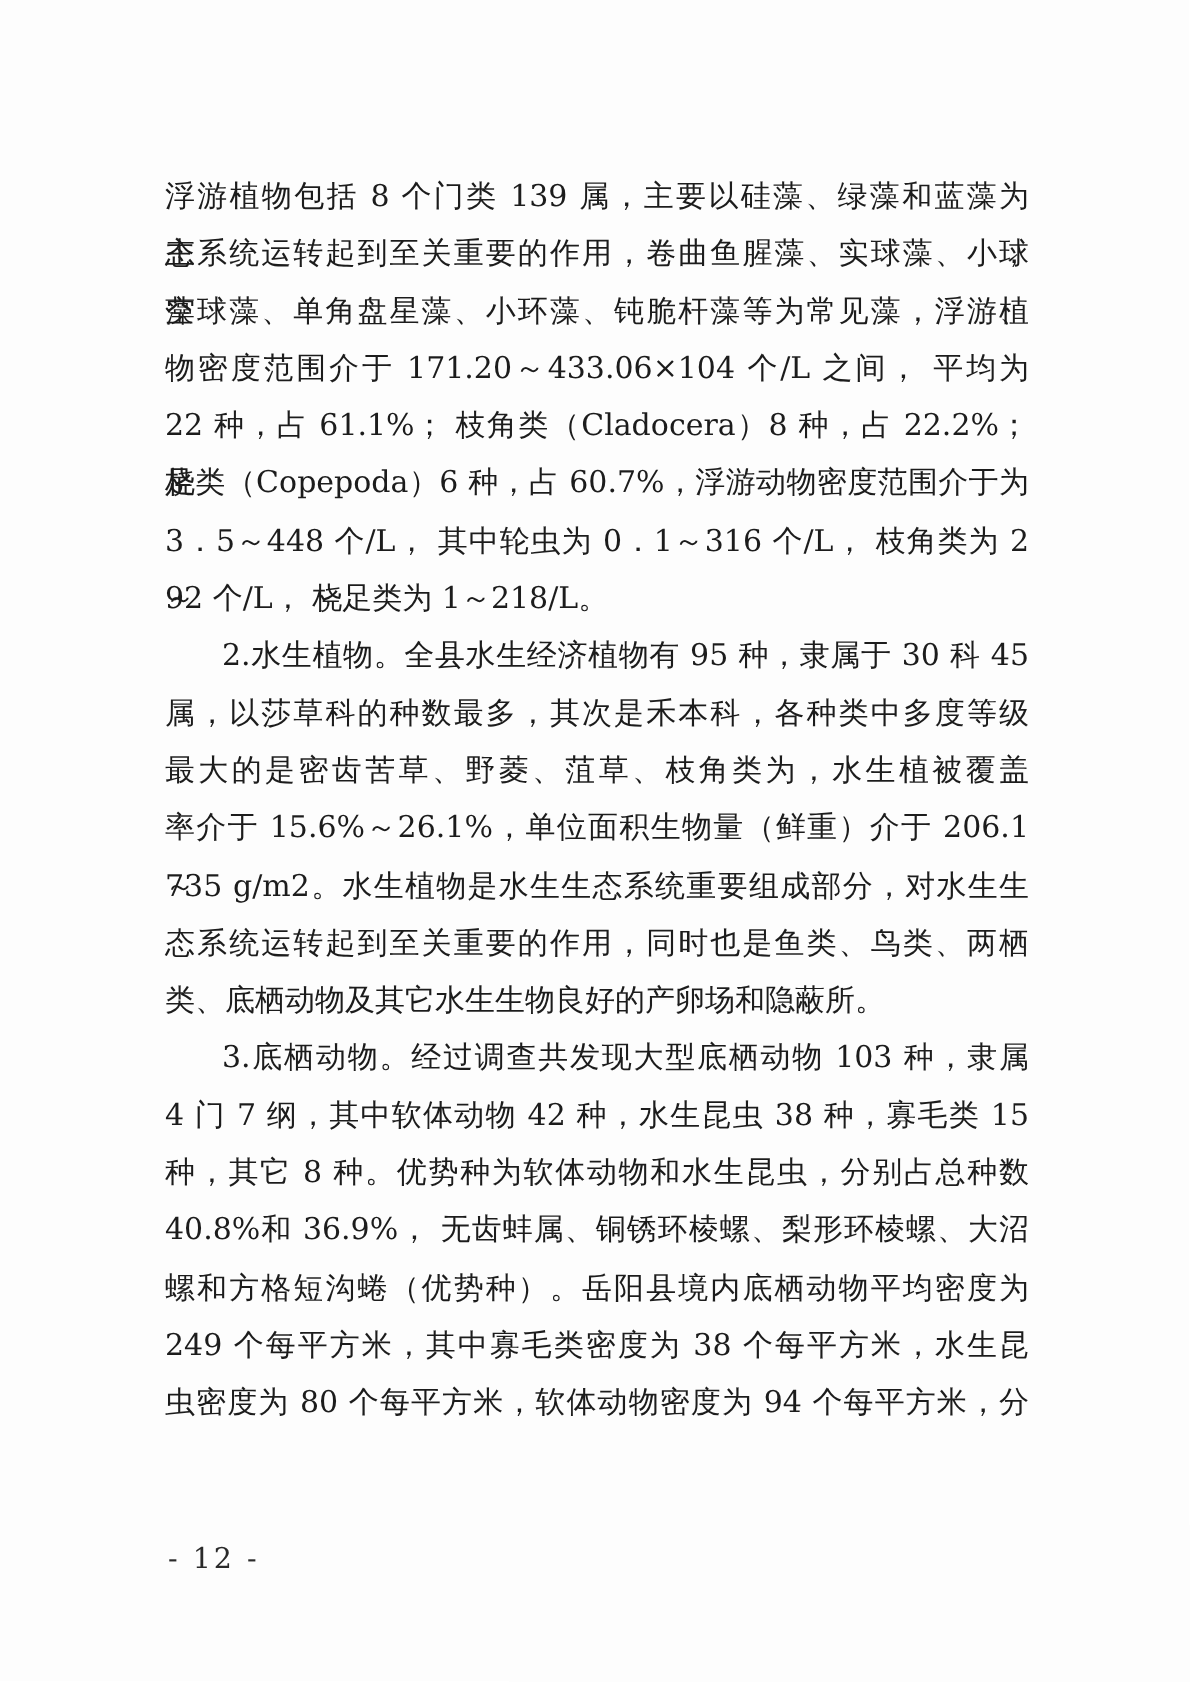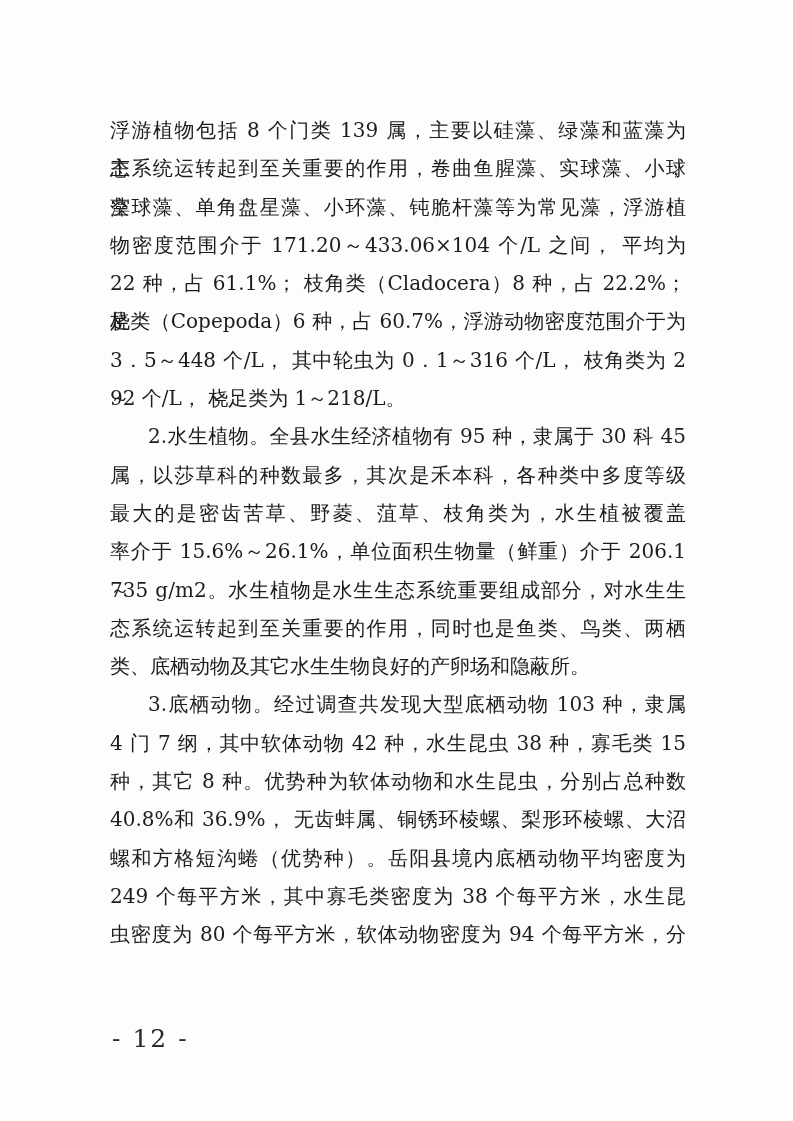--- a/index.html
+++ b/index.html
@@ -40,21 +40,21 @@
     text-indent: 38px;
   }
   .line.last {
     text-align: center;
     text-align-last: left;
   }
   .footer {
     position: absolute;
     left: 112px;
     top: 1023px;
-    font-size: 25px;
+    font-size: 19px;
     line-height: 32px;
     letter-spacing: 2px;
     color: #2a2a2a;
   }
 </style>
 </head>
 <body>
 
 <div class="page">
   <div class="text-block">

